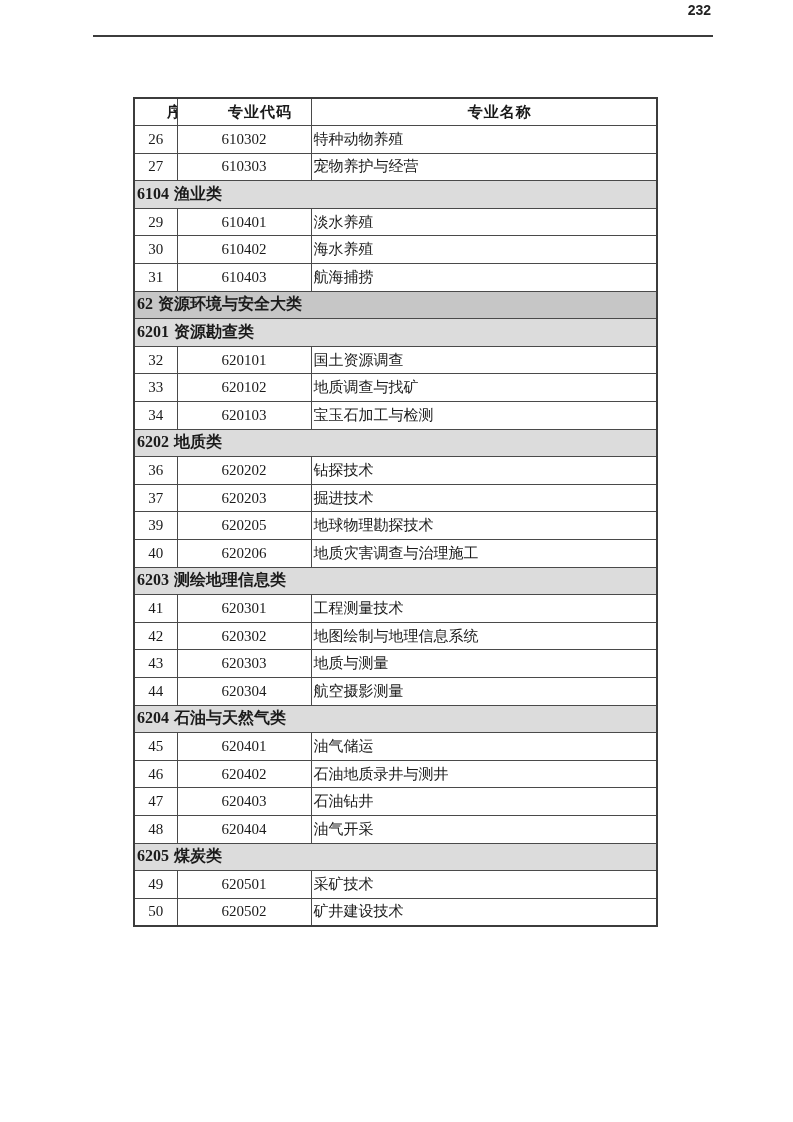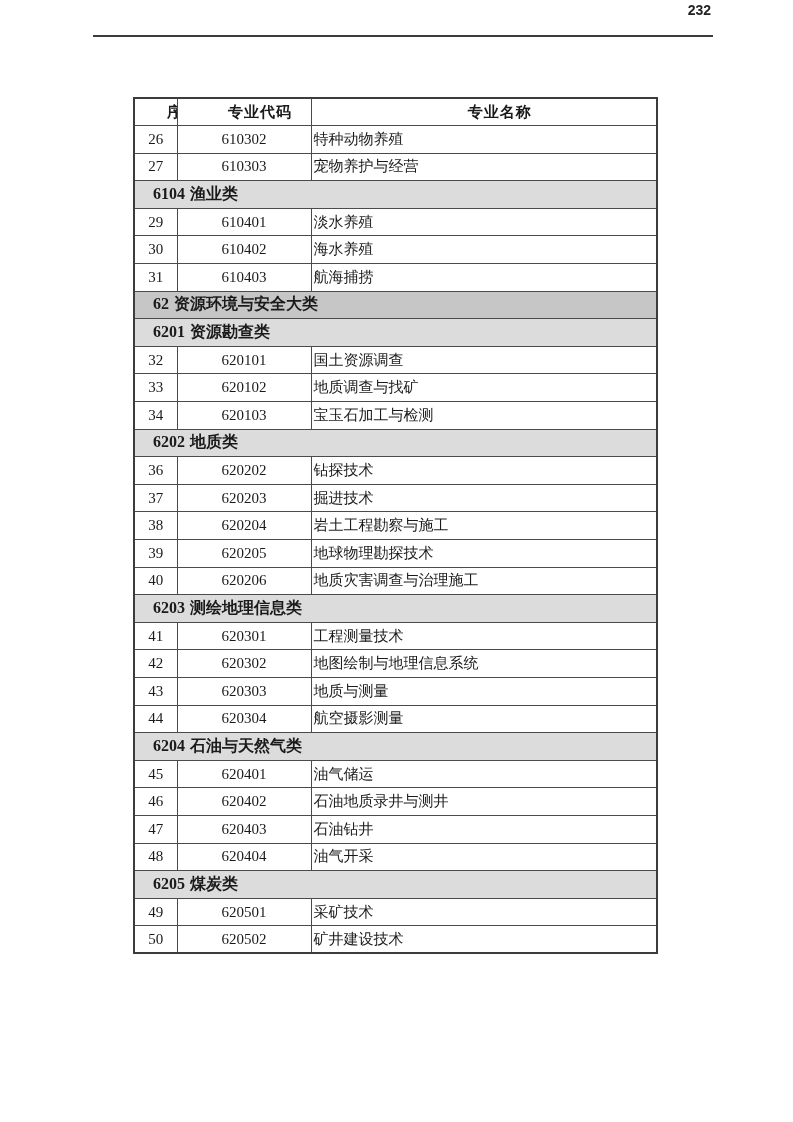--- a/index.html
+++ b/index.html
@@ -66,21 +66,21 @@
   td.name-cell {
     text-align: left;
     padding-left: 2px;
     font-size: 15px;
     font-family: Liberation Serif, serif;
   }
 
   tr.section-row td {
     font-weight: bold;
     text-align: left;
-    padding-left: 18px;
+    padding-left: 2px;
     font-size: 16px;
   }
   tr.section-sub td   { background: #dcdcdc; }
   tr.section-major td { background: #c6c6c6; }
   .sec-code { font-family: "Liberation Serif", serif; font-weight: bold; }
   .sec-name { font-family: "Liberation Sans", sans-serif; font-weight: bold; padding-left: 5px; }
 </style>
 </head>
 <body>
 
@@ -160,25 +160,20 @@
           <td class="no-cell">36</td>
           <td class="code-cell">620202</td>
           <td class="name-cell">钻探技术</td>
         </tr>
         <tr>
           <td class="no-cell">37</td>
           <td class="code-cell">620203</td>
           <td class="name-cell">掘进技术</td>
         </tr>
         <tr>
-          <td class="no-cell">38</td>
-          <td class="code-cell">620204</td>
-          <td class="name-cell">岩土工程勘察与施工</td>
-        </tr>
-        <tr>
           <td class="no-cell">39</td>
           <td class="code-cell">620205</td>
           <td class="name-cell">地球物理勘探技术</td>
         </tr>
         <tr>
           <td class="no-cell">40</td>
           <td class="code-cell">620206</td>
           <td class="name-cell">地质灾害调查与治理施工</td>
         </tr>
         <tr class="section-row section-sub">

